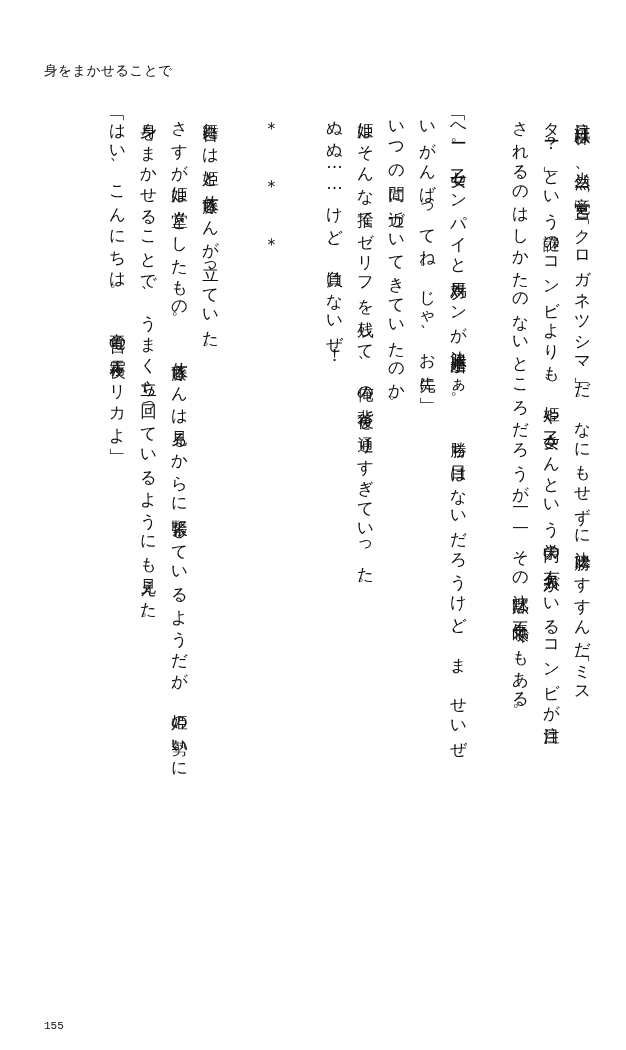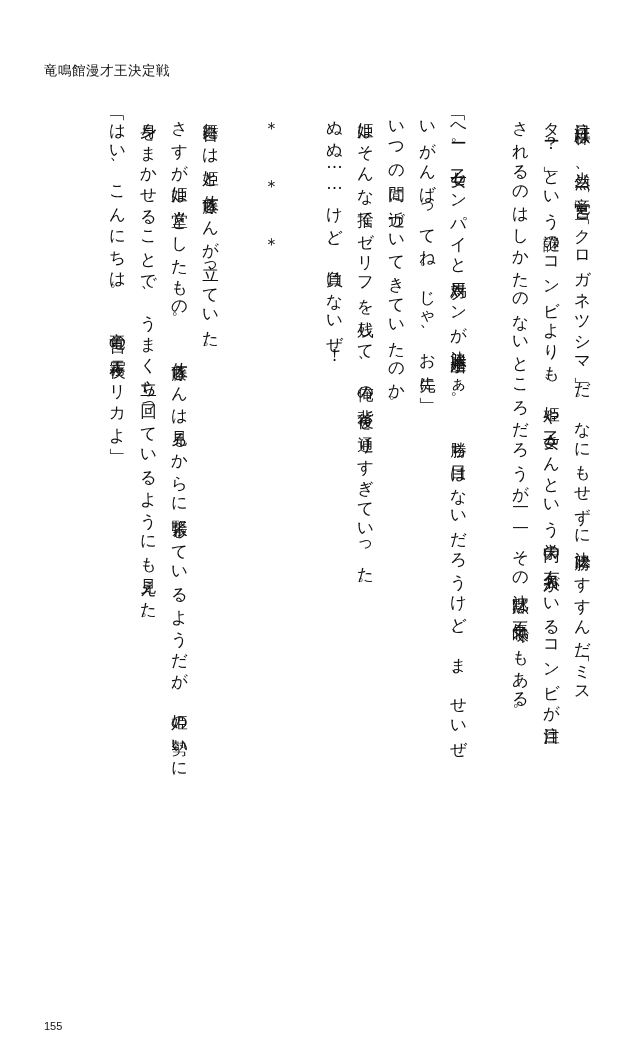--- a/index.html
+++ b/index.html
@@ -26,21 +26,21 @@
     color: #111111;
     white-space: nowrap;
   }
 
   
   .folio {
     position: absolute;
     left: 44px;
     bottom: 18px;
     font-size: 11px;
-    font-family: Liberation Sans, sans-serif;
+    font-family: Liberation Mono, monospace;
     color: #111111;
   }
 
   
   .body-area {
     position: absolute;
     top: 110px;
     left: 38px;
     width: 552px;
     height: 880px;
@@ -73,21 +73,21 @@
 
   
   .vline.asterisks {
     letter-spacing: 12px;
     font-size: 17px;
   }
 </style>
 </head>
 <body>
 
-<div class="running-head">竜鳴館漫才王決定戦</div>
+<div class="running-head">身をまかせることで</div>
 
 <div class="body-area">
   <div class="vline">注目株は、当然、「竜宮」と「クロガネツシマ」だ。なにもせずに決勝にすすんだ「ミス</div>
   <div class="vline">ター?」という謎のコンビよりも、姫や乙女さんという学内の有名人がいるコンビが注目</div>
   <div class="vline">されるのはしかたのないところだろうが——その沈黙は不気味でもある。</div>
   <div class="vline blank"></div>
   <div class="vline">「へー。乙女センパイと対馬クンが決勝進出かぁ。　勝ち目はないだろうけど、ま、せいぜ</div>
   <div class="vline">いがんばってね。じゃ、お先に」</div>
   <div class="vline">いつの間に近づいてきていたのか。</div>
   <div class="vline">姫はそんな捨てゼリフを残して、俺の背後を通りすぎていった。</div>

